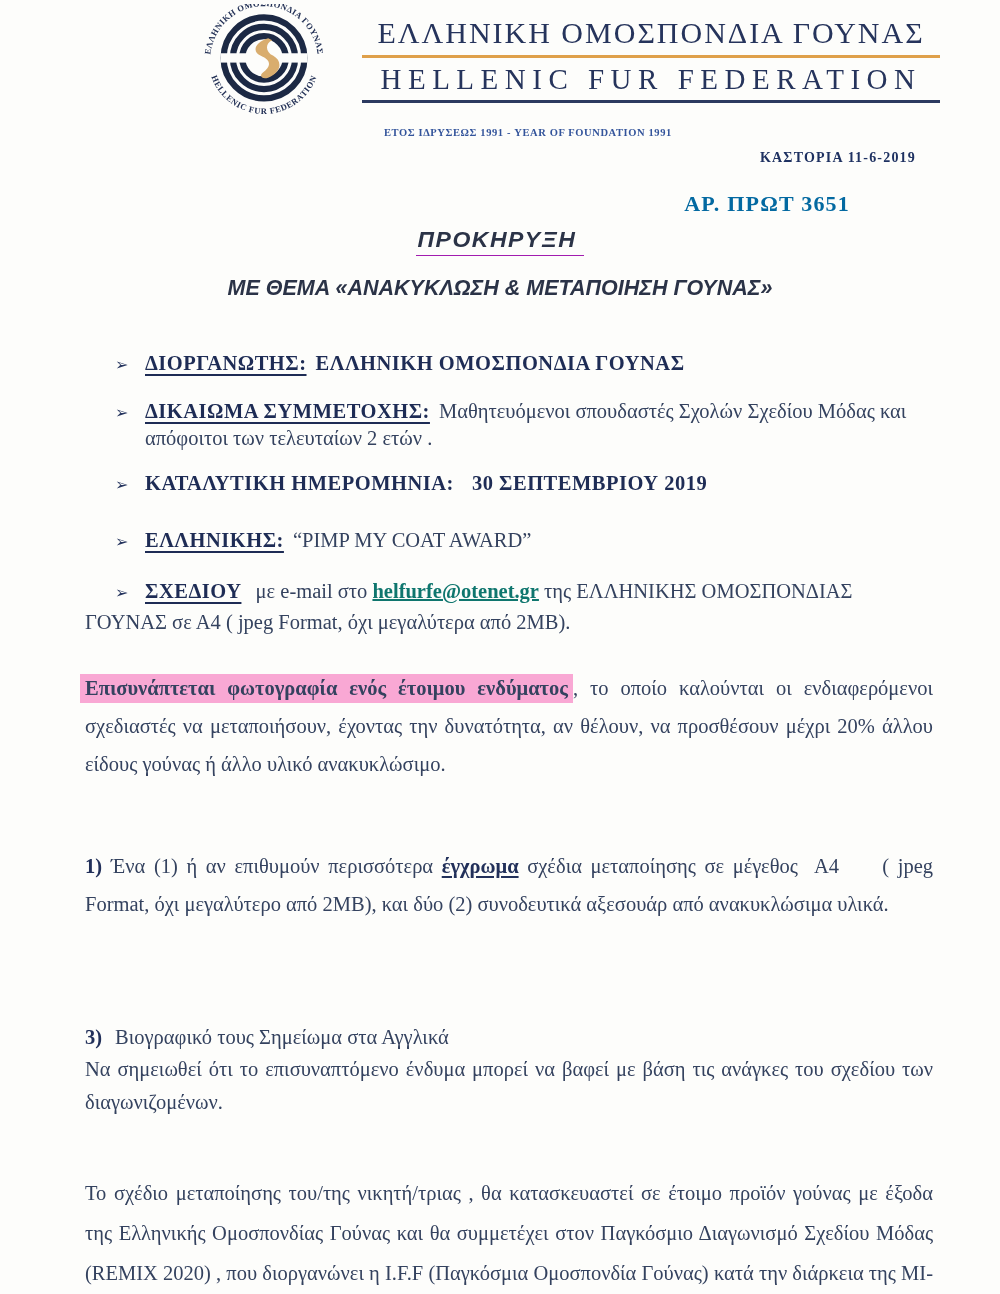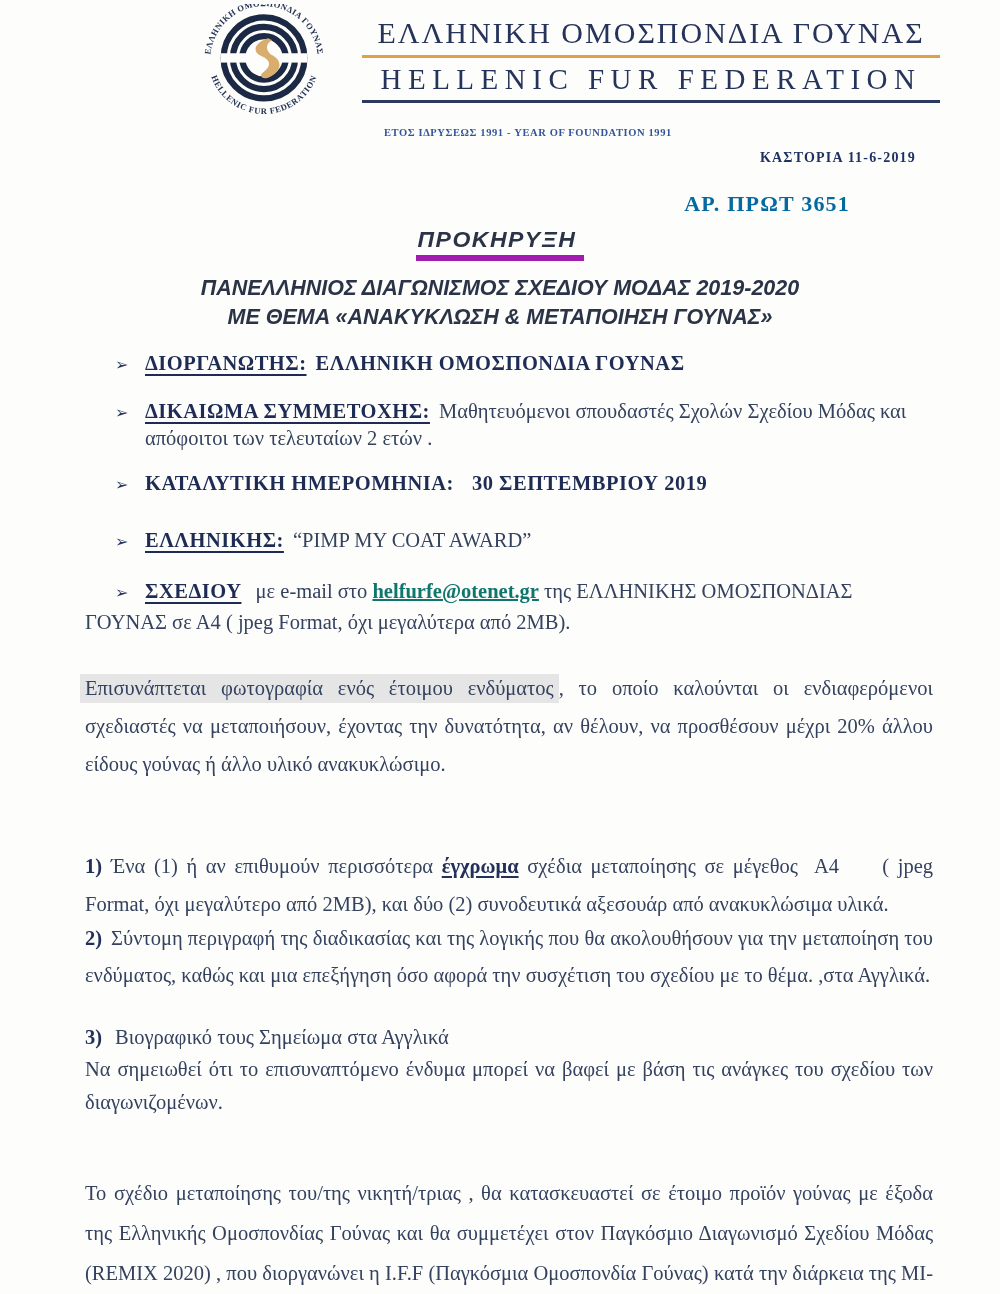--- a/index.html
+++ b/index.html
@@ -23,39 +23,39 @@
     font-size:10.5px;letter-spacing:.6px;color:#33549b;margin-top:24px;padding-left:22px;
     font-weight:bold;
   }
   
   .meta1{position:absolute;top:150px;right:84px;font-size:14px;font-weight:bold;color:#1e3161;letter-spacing:1.2px;}
   .meta2{position:absolute;top:191px;right:150px;font-size:22px;font-weight:bold;color:#0369a1;letter-spacing:1.2px;}
   
   .doc-title{position:absolute;top:226px;left:0;width:100%;text-align:center;
     font-family:"Liberation Sans",sans-serif;font-style:italic;font-weight:bold;
     font-size:23px;color:#2b3347;letter-spacing:1.5px;}
-  .doc-title span{border-bottom:6px solid #a21caf;padding:0 8px 3px 2px;}
+  .doc-title span{border-bottom:1px solid #a21caf;padding:0 8px 3px 2px;}
   .subtitle{position:absolute;top:274px;left:0;width:100%;text-align:center;
     font-family:"Liberation Sans",sans-serif;font-style:italic;font-weight:bold;
     font-size:21.5px;line-height:28.5px;color:#2b3347;}
   
   .bullet{position:absolute;left:85px;width:848px;font-size:20.5px;line-height:27px;color:#34425f;}
   .bullet .mark{position:absolute;left:30px;top:1px;font-family:"DejaVu Sans",sans-serif;font-size:16px;color:#26355e;}
   .bullet .body{display:block;padding-left:60px;}
   .bullet.hang .body{padding-left:0;text-indent:60px;}
   .blabel{font-weight:bold;color:#1e2c55;letter-spacing:.5px;text-decoration:underline;
     text-decoration-thickness:2px;text-underline-offset:4px;margin-right:9px;}
   .blabel.nounder{text-decoration:none;margin-right:18px;}
   .bvalue-bold{font-weight:bold;color:#1e2c55;letter-spacing:.5px;}
   .b1{top:350px;} .b2{top:398px;} .b3{top:470px;} .b4{top:527px;} .b5{top:576px;line-height:31px;}
   .link{color:#0f766e;font-weight:bold;text-decoration:underline;text-decoration-thickness:2px;cursor:pointer;}
   
   .para{position:absolute;left:85px;width:848px;font-size:20.5px;color:#34425f;text-align:justify;}
   .attach{top:648px;line-height:38px;}
-  .hl{background:#e5e5e5;padding:3px 5px 4px 5px;margin-left:-5px;box-decoration-break:clone;-webkit-box-decoration-break:clone;}
+  .hl{background:#f9a8d4;padding:3px 5px 4px 5px;margin-left:-5px;box-decoration-break:clone;font-weight:bold;-webkit-box-decoration-break:clone;}
   .intro{top:791px;text-indent:60px;text-align:left;}
   .req1{top:826px;line-height:38px;}
   .req2{top:899px;line-height:37px;}
   .req3{top:1005px;text-align:left;}
   .rnum{font-weight:bold;color:#22305a;margin-right:9px;}
   .req3 .rnum{margin-right:13px;}
   .emph{font-weight:bold;text-decoration:underline;text-decoration-thickness:2px;text-underline-offset:3px;color:#22305a;}
   .dye{top:1032px;line-height:33px;}
   .closing{top:1152px;line-height:40px;}
 </style>
@@ -91,21 +91,20 @@
     <div class="foundation">ΕΤΟΣ ΙΔΡΥΣΕΩΣ 1991 - YEAR OF FOUNDATION 1991</div>
   </div>
 
   <div class="meta1">ΚΑΣΤΟΡΙΑ  11-6-2019</div>
   <div class="meta2">ΑΡ. ΠΡΩΤ  3651</div>
 
   <div class="doc-title">
     <span>ΠΡΟΚΗΡΥΞΗ</span>
   </div>
   <div class="subtitle">
-    <div>ΠΑΝΕΛΛΗΝΙΟΣ ΔΙΑΓΩΝΙΣΜΟΣ ΣΧΕΔΙΟΥ ΜΟΔΑΣ 2019-2020</div>
     <div>ΜΕ ΘΕΜΑ «ΑΝΑΚΥΚΛΩΣΗ &amp; ΜΕΤΑΠΟΙΗΣΗ ΓΟΥΝΑΣ»</div>
   </div>
 
   <div class="bullet b1">
     <span class="mark">➢</span>
     <span class="body">
       <span class="blabel">ΔΙΟΡΓΑΝΩΤΗΣ:</span><span class="bvalue-bold">ΕΛΛΗΝΙΚΗ ΟΜΟΣΠΟΝΔΙΑ ΓΟΥΝΑΣ</span>
     </span>
   </div>
 
@@ -135,21 +134,20 @@
     <span class="body">
       <span class="blabel">ΣΧΕΔΙΟΥ</span><span> με e-mail στο </span><a class="link">helfurfe@otenet.gr</a><span> της ΕΛΛΗΝΙΚΗΣ ΟΜΟΣΠΟΝΔΙΑΣ ΓΟΥΝΑΣ σε Α4 ( jpeg Format, όχι μεγαλύτερα από 2ΜΒ).</span>
     </span>
   </div>
 
   <p class="para attach"><span class="hl">Επισυνάπτεται φωτογραφία ενός έτοιμου ενδύματος</span><span>, το οποίο καλούνται οι ενδιαφερόμενοι σχεδιαστές να μεταποιήσουν,  έχοντας την δυνατότητα, αν θέλουν, να προσθέσουν μέχρι 20% άλλου είδους γούνας ή άλλο υλικό ανακυκλώσιμο.</span></p>
 
 
   <p class="para req1"><span class="rnum">1)</span><span>Ένα (1) ή αν επιθυμούν περισσότερα </span><span class="emph">έγχρωμα</span><span> σχέδια μεταποίησης σε μέγεθος&nbsp; Α4 &nbsp;&nbsp;&nbsp;&nbsp;( jpeg Format, όχι μεγαλύτερο από 2ΜΒ), και δύο (2) συνοδευτικά αξεσουάρ από ανακυκλώσιμα υλικά.</span></p>
 
-  <p class="para req2"><span class="rnum">2)</span><span>Σύντομη περιγραφή της διαδικασίας και της λογικής που θα ακολουθήσουν για την μεταποίηση του ενδύματος, καθώς και μια επεξήγηση όσο αφορά την συσχέτιση του σχεδίου με το θέμα. ,στα Αγγλικά.</span></p>
 
   <p class="para req3"><span class="rnum">3)</span><span>Βιογραφικό τους Σημείωμα στα Αγγλικά</span></p>
 
   <p class="para dye">Να σημειωθεί ότι το επισυναπτόμενο ένδυμα μπορεί να βαφεί με βάση τις ανάγκες του σχεδίου των διαγωνιζομένων.</p>
 
   <p class="para closing">Το σχέδιο μεταποίησης του/της νικητή/τριας , θα κατασκευαστεί σε έτοιμο προϊόν γούνας με έξοδα της Ελληνικής Ομοσπονδίας Γούνας  και θα συμμετέχει στον Παγκόσμιο Διαγωνισμό Σχεδίου Μόδας (REMIX 2020) , που διοργανώνει η I.F.F (Παγκόσμια Ομοσπονδία Γούνας)  κατά την διάρκεια  της MI-FUR 2020 (ετήσια Έκθεση Γούνας στο Μιλάνο),</p>
 
 </div>
 
 </body></html>

